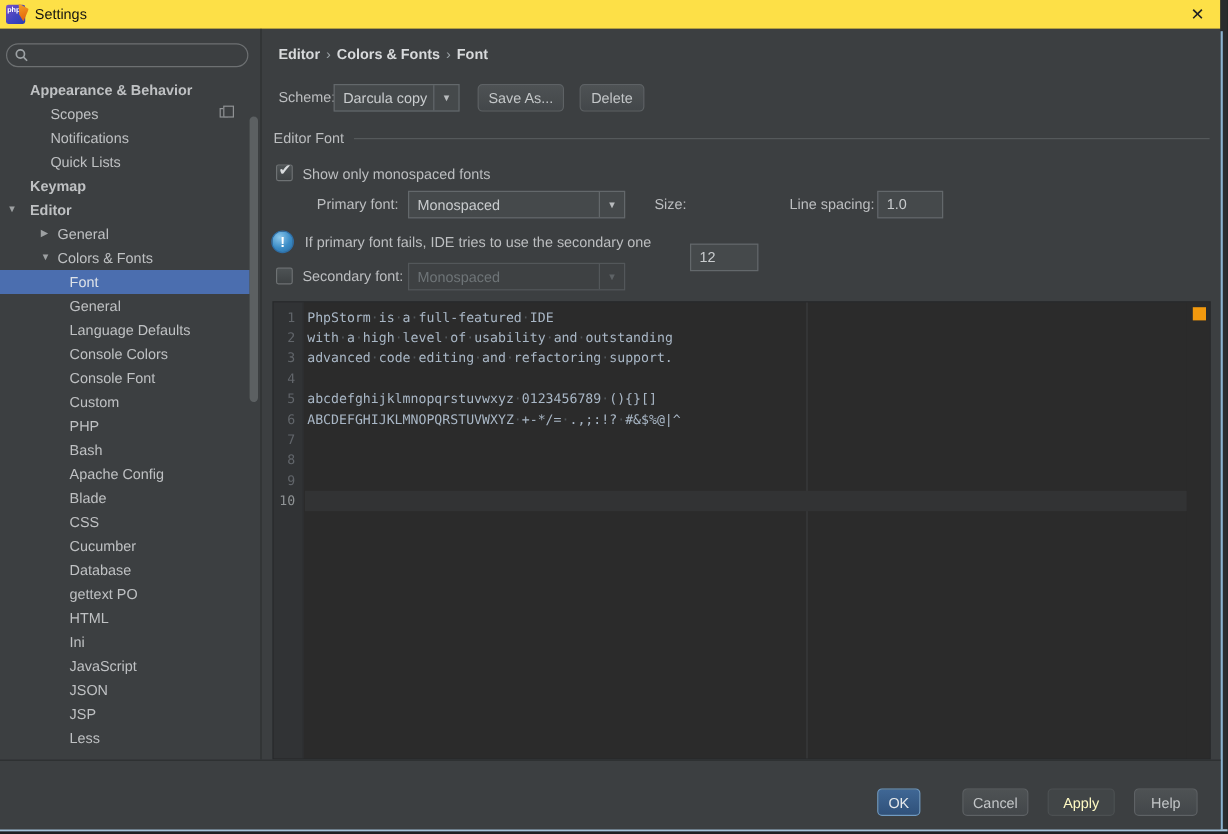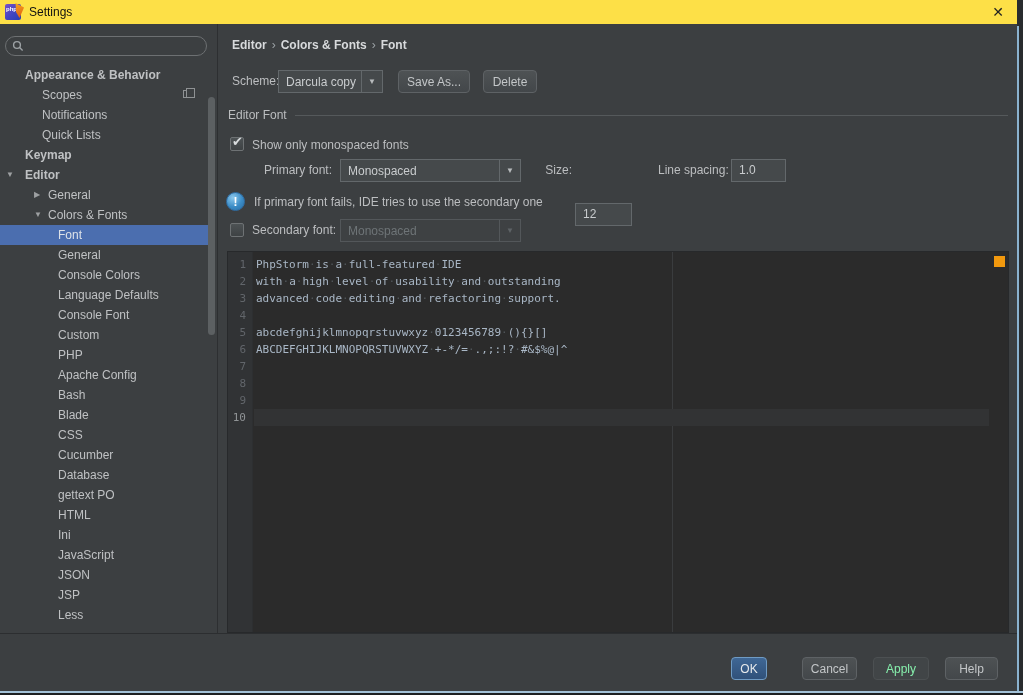--- a/index.html
+++ b/index.html
@@ -127,21 +127,21 @@
   #scroll-col { position:absolute; right:0; top:0; bottom:0; width:19px; background:#2b2b2b; }
   #err-marker { position:absolute; left:5px; top:4px; width:11px; height:11px; background:#f2990e; }
 
   
   #footer { position:absolute; left:0; top:609px; width:1017px; height:58px;
             border-top:1px solid #2c2e30; background:#3c3f41; }
   #footer .btn { top:23px; }
   #ok-btn { left:731px; width:36px; background:linear-gradient(#3f6795,#30517a);
             border-color:#6f9bc4; color:#e6e9eb; }
   #cancel-btn { left:802px; width:55px; }
-  #apply-btn { left:873px; width:56px; color:#86efac; border-color:#4c5052;
+  #apply-btn { left:873px; width:56px; color:#fef9c3; border-color:#4c5052;
                background:#414547; cursor:default; }
   #help-btn { left:945px; width:53px; }
 </style>
 </head>
 <body>
 
 <div id="titlebar">
   <div id="app-icon">
     <span class="php">php</span>
     <span class="flame"></span>
@@ -170,27 +170,27 @@
         <div class="tree-row bold" style="padding-left: 25px;"><span>Appearance &amp; Behavior</span></div>
         <div class="tree-row" style="padding-left: 42px;"><span>Scopes</span><span class="scopes-ic"></span></div>
         <div class="tree-row" style="padding-left: 42px;"><span>Notifications</span></div>
         <div class="tree-row" style="padding-left: 42px;"><span>Quick Lists</span></div>
         <div class="tree-row bold" style="padding-left: 25px;"><span>Keymap</span></div>
         <div class="tree-row bold" style="padding-left: 25px;"><span class="tri" style="left: 6px;">▼</span><span>Editor</span></div>
         <div class="tree-row" style="padding-left: 48px;"><span class="tri" style="left: 34px;">▶</span><span>General</span></div>
         <div class="tree-row" style="padding-left: 48px;"><span class="tri" style="left: 34px;">▼</span><span>Colors &amp; Fonts</span></div>
         <div class="tree-row selected" style="padding-left: 58px;"><span>Font</span></div>
         <div class="tree-row" style="padding-left: 58px;"><span>General</span></div>
+        <div class="tree-row" style="padding-left: 58px;"><span>Language Defaults</span></div>
         <div class="tree-row" style="padding-left: 58px;"><span>Console Colors</span></div>
-        <div class="tree-row" style="padding-left: 58px;"><span>Language Defaults</span></div>
         <div class="tree-row" style="padding-left: 58px;"><span>Console Font</span></div>
         <div class="tree-row" style="padding-left: 58px;"><span>Custom</span></div>
         <div class="tree-row" style="padding-left: 58px;"><span>PHP</span></div>
+        <div class="tree-row" style="padding-left: 58px;"><span>Bash</span></div>
         <div class="tree-row" style="padding-left: 58px;"><span>Apache Config</span></div>
-        <div class="tree-row" style="padding-left: 58px;"><span>Bash</span></div>
         <div class="tree-row" style="padding-left: 58px;"><span>Blade</span></div>
         <div class="tree-row" style="padding-left: 58px;"><span>CSS</span></div>
         <div class="tree-row" style="padding-left: 58px;"><span>Cucumber</span></div>
         <div class="tree-row" style="padding-left: 58px;"><span>Database</span></div>
         <div class="tree-row" style="padding-left: 58px;"><span>gettext PO</span></div>
         <div class="tree-row" style="padding-left: 58px;"><span>HTML</span></div>
         <div class="tree-row" style="padding-left: 58px;"><span>Ini</span></div>
         <div class="tree-row" style="padding-left: 58px;"><span>JavaScript</span></div>
         <div class="tree-row" style="padding-left: 58px;"><span>JSON</span></div>
         <div class="tree-row" style="padding-left: 58px;"><span>JSP</span></div>

